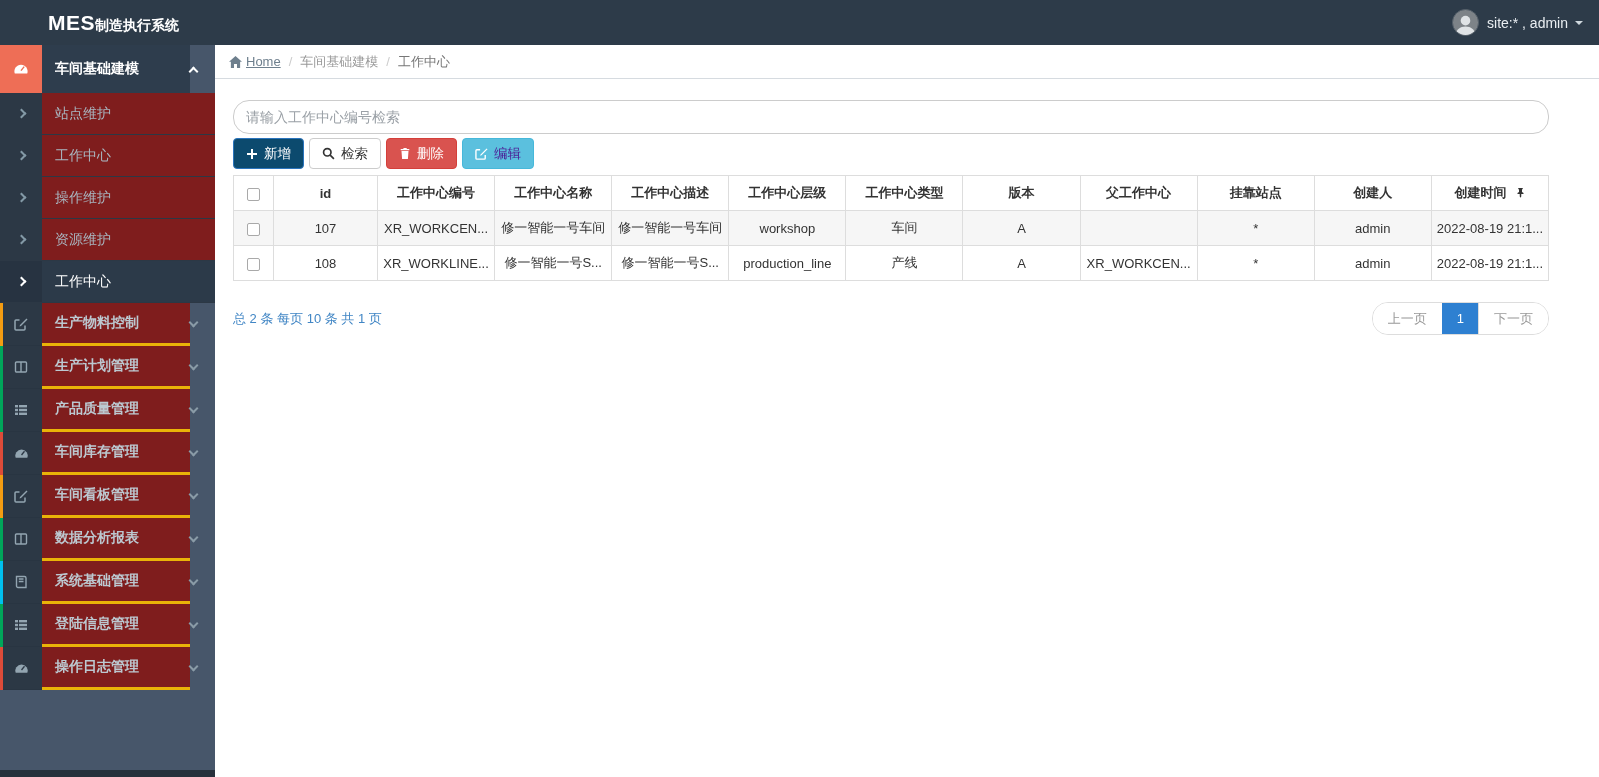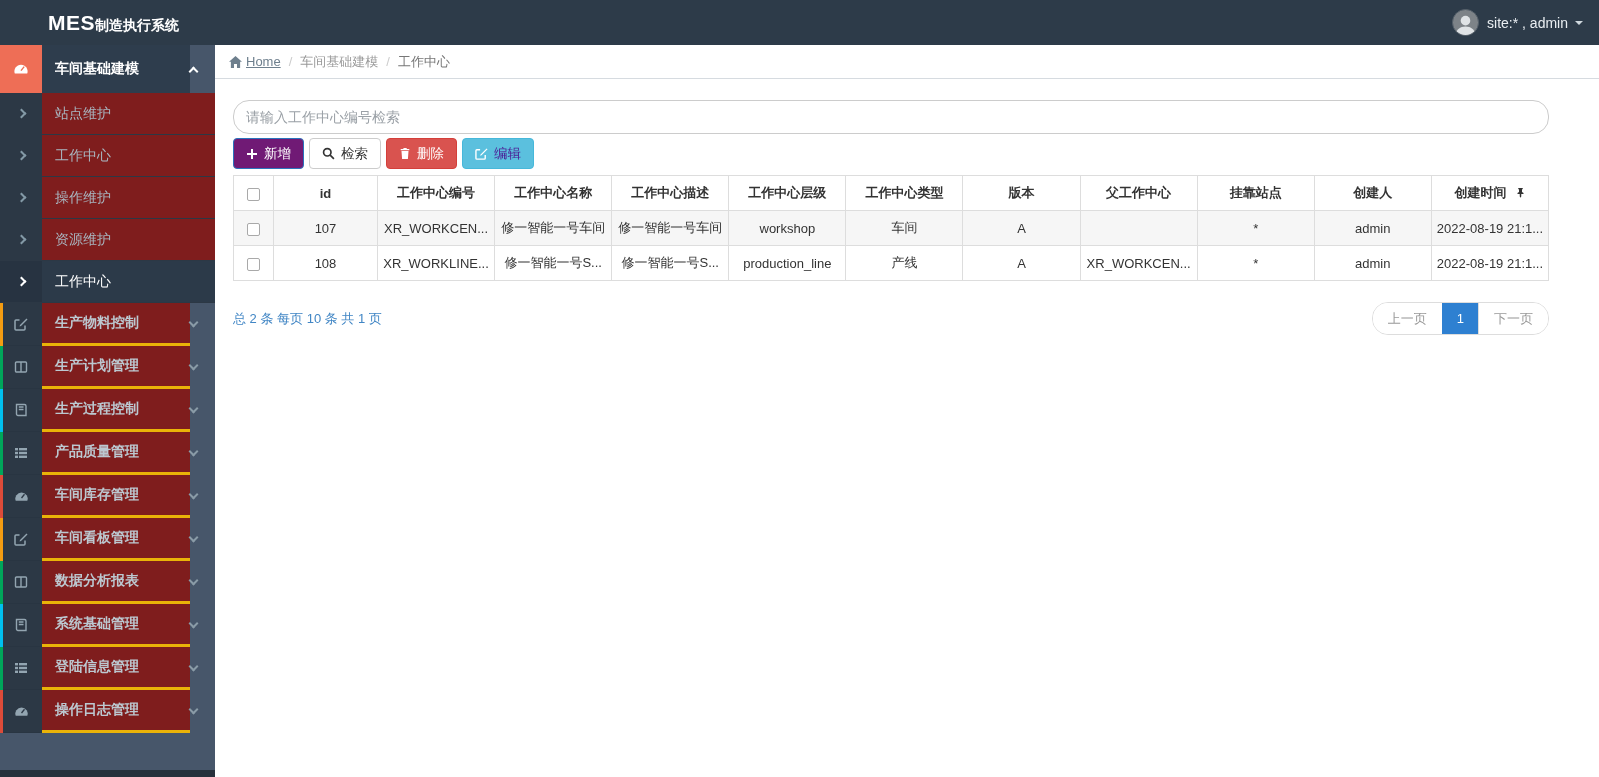--- a/index.html
+++ b/index.html
@@ -57,21 +57,21 @@
 
   .content { padding:21px 50px 0 18px; }
   .search-input { width:100%; height:34px; border:1px solid #ccc; border-radius:16px;
     padding:0 12px; font-size:14px; color:#333; outline:none; font-family:inherit; }
   .search-input::placeholder { color:#9aa0a6; }
 
   .toolbar { margin-top:4px; display:flex; }
   .btn { height:31px; display:inline-flex; align-items:center; padding:0 12px; border-radius:4px;
     font-size:13.5px; margin-right:5px; cursor:pointer; border:1px solid transparent; }
   .btn svg { margin-right:6px; }
-  .btn-add { background:#701a75; border-color:#2a74bd; color:#fff; }
+  .btn-add { background:#0c4a6e; border-color:#2a74bd; color:#fff; }
   .btn-search { background:#fff; border-color:#ccc; color:#333; }
   .btn-del { background:#d9534f; border-color:#d43f3a; color:#fff; }
   .btn-edit { background:#5bc0de; border-color:#46b8da; color:#4c1d95; }
 
   table.grid { width:100%; margin-top:6px; border-collapse:collapse; table-layout:fixed; font-size:13px; }
   .grid th, .grid td { border:1px solid #ddd; text-align:center; padding:8px 5px; color:#333;
     white-space:nowrap; overflow:hidden; height:33px; }
   .grid th { font-weight:bold; background:#fff; }
   .grid tr.odd td { background:#f6f6f6; }
   .cb { width:13px; height:13px; border:1px solid #a9a9a9; border-radius:2px; background:#fff;
@@ -163,31 +163,20 @@
   </div>
   <div class="menu-item g-item">
     <span class="strip" style="background-color: rgb(0, 166, 90);"></span>
     <span class="icol">
       <svg width="14" height="14" viewBox="0 0 14 14" fill="none" stroke="currentColor" stroke-width="1.4">
         <rect x="1.5" y="2" width="11" height="10" rx="1"></rect>
           <path d="M7 2v10"></path>
       </svg>
     </span>
     <span class="mlabel">生产计划管理</span>
-    <span class="chev chev-down"></span>
-  </div>
-  <div class="menu-item g-item">
-    <span class="strip" style="background-color: rgb(0, 192, 239);"></span>
-    <span class="icol">
-      <svg width="14" height="14" viewBox="0 0 14 14" fill="none" stroke="currentColor" stroke-width="1.4">
-        <path d="M2.5 1.5h8A1.5 1.5 0 0 1 12 3v9.5H4A1.5 1.5 0 0 1 2.5 11z"></path>
-          <path d="M4.8 4h4.7M4.8 6.5h4.7"></path>
-      </svg>
-    </span>
-    <span class="mlabel">生产过程控制</span>
     <span class="chev chev-down"></span>
   </div>
   <div class="menu-item g-item">
     <span class="strip" style="background-color: rgb(0, 166, 90);"></span>
     <span class="icol">
       <svg width="14" height="14" viewBox="0 0 14 14" fill="currentColor">
         <rect x="1" y="2" width="3" height="2.4"></rect>
           <rect x="5" y="2" width="8" height="2.4"></rect>
         <rect x="1" y="5.8" width="3" height="2.4"></rect>
           <rect x="5" y="5.8" width="8" height="2.4"></rect>

